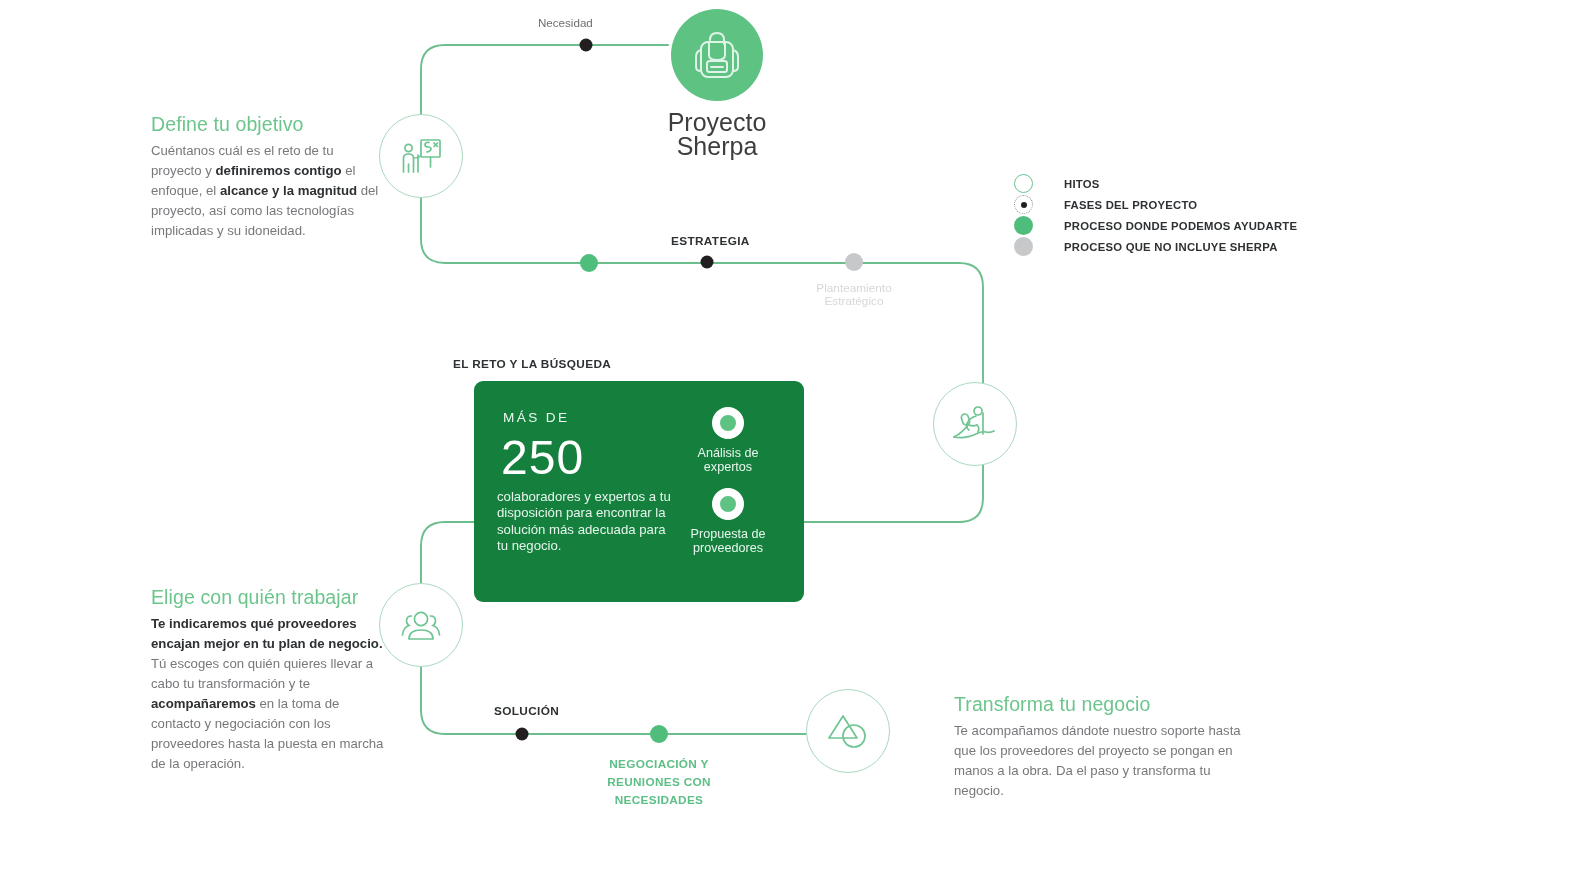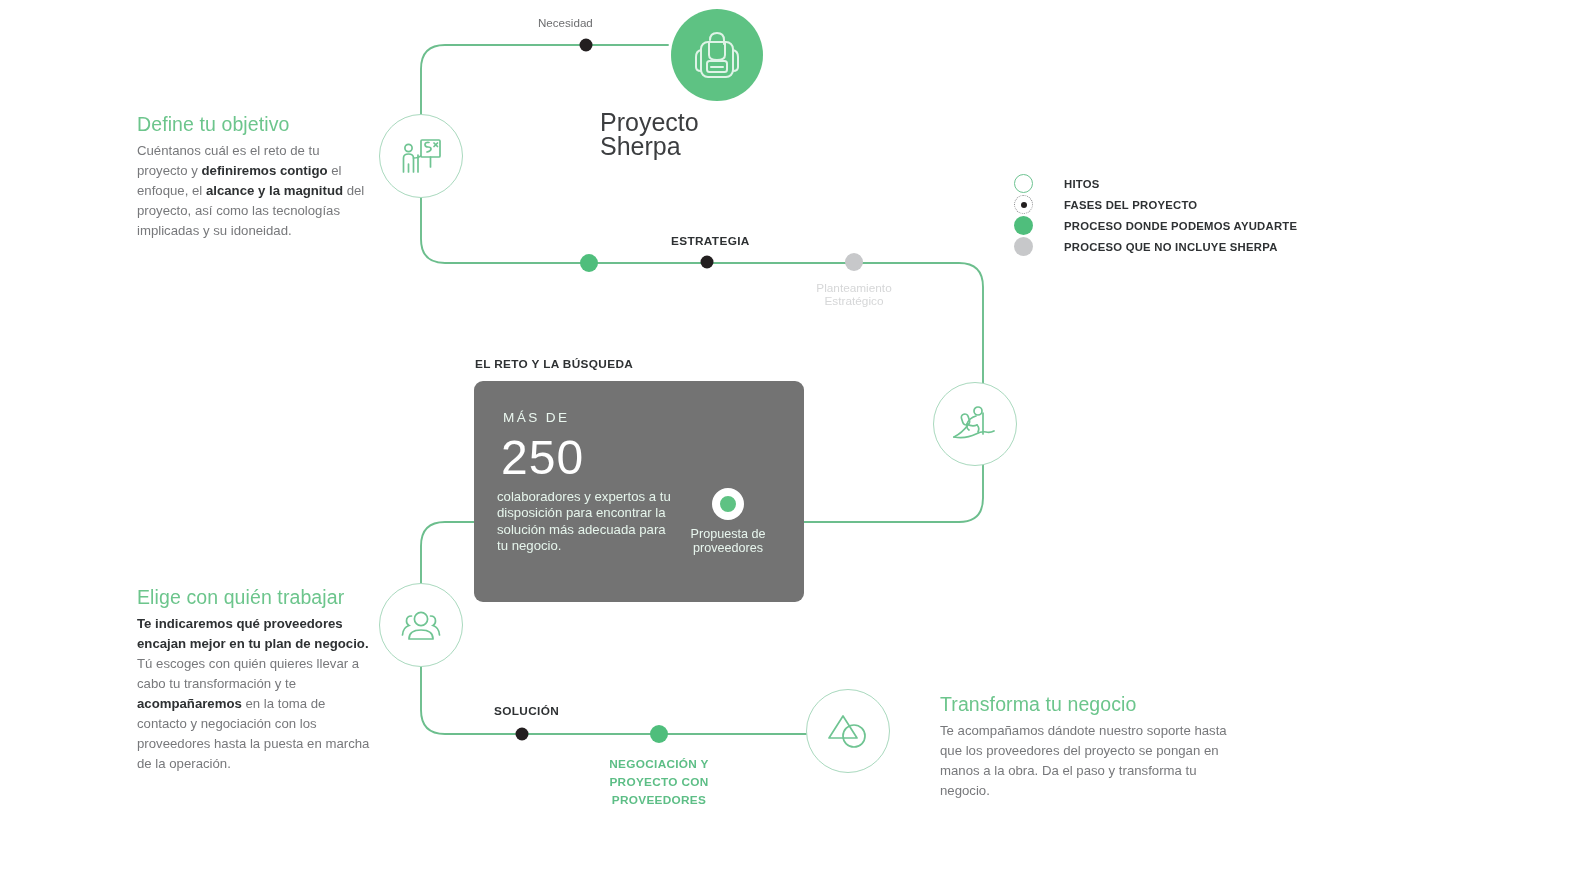--- a/index.html
+++ b/index.html
@@ -8,21 +8,21 @@
     background: #ffffff;
     font-family: "Liberation Sans", sans-serif;
     overflow: hidden;
   }
   #stage { position: relative; width: 1575px; height: 886px; }
 
   
   #flow { position: absolute; left: 0; top: 0; width: 1575px; height: 886px; }
 
   
-  .textblock { position: absolute; }
+  .textblock { position: absolute; margin-left: 14px; }
   .tb-title {
     font-size: 19.5px;
     color: #6CC58C;
     font-weight: 400;
     letter-spacing: .1px;
     margin-bottom: 5px;
     white-space: nowrap;
   }
   .tb-body {
     font-size: 13.2px;
@@ -68,20 +68,21 @@
     left: 671px; top: 9px;
     width: 92px; height: 92px;
     border-radius: 50%;
     background: #5EC283;
     display: flex; align-items: center; justify-content: center;
   }
   #brand-title {
     position: absolute;
     left: 600px; top: 110px;
     width: 234px;
+    text-align: center;
     font-size: 25px;
     line-height: 24px;
     color: #3C3E40;
     font-weight: 400;
   }
   #brand-title span { display: block; }
 
   
   .icon-circle {
     position: absolute;
@@ -115,21 +116,21 @@
     color: #2E3133;
     white-space: nowrap;
     margin-left: 20px;
   }
 
   
   #stat-card {
     position: absolute;
     left: 474px; top: 381px;
     width: 330px; height: 221px;
-    background: #737373;
+    background: #15803d;
     border-radius: 9px;
     color: #ffffff;
   }
   #card-label {
     position: absolute; left: 29px; top: 29px;
     font-size: 13.6px; letter-spacing: 2.4px;
     color: #EAF7EF; font-weight: 400;
   }
   #card-number {
     position: absolute; left: 27px; top: 40px;
@@ -189,31 +190,31 @@
   </div>
   <div id="brand-title">
     <span>Proyecto</span>
     <span>Sherpa</span>
   </div>
 
   <div class="flowlabel" style="left:538px; top:16px;">Necesidad</div>
 
   <div class="phase-label" style="left:671px; top:234px;">ESTRATEGIA</div>
 
-  <div class="phase-label" style="left:475px; top:357px;">EL RETO Y LA BÚSQUEDA</div>
+  <div class="phase-label" style="left:453px; top:357px;">EL RETO Y LA BÚSQUEDA</div>
 
   <div class="phase-label" style="left:494px; top:704px;">SOLUCIÓN</div>
 
 
   <div class="node-label muted" style="left:794px; top:282px; width:120px;">
     <div>Planteamiento</div>
     <div>Estratégico</div>
   </div>
 
-  <div class="node-label" style="left:579px; top:755px; width:160px;">NEGOCIACIÓN Y PROYECTO CON PROVEEDORES</div>
+  <div class="node-label" style="left:579px; top:755px; width:160px;">NEGOCIACIÓN Y REUNIONES CON NECESIDADES</div>
 
   <div class="icon-circle" style="left:379px; top:114px;">
     <svg width="44" height="40" viewBox="0 0 44 40" fill="none" stroke="#6FC492" stroke-width="1.7">
       <rect x="22" y="4" width="19" height="17" rx="1"></rect>
       <line x1="31.5" y1="21" x2="31.5" y2="31" stroke-linecap="round"></line>
       <path d="M28 16 q4 -1 4 -3 q0 -2 -3 -2 q-3 0 -3 -2.5 q0 -2.5 4 -2" stroke-linecap="round"></path>
       <line x1="35" y1="7" x2="38.5" y2="10.5" stroke-linecap="round"></line>
       <line x1="38.5" y1="7" x2="35" y2="10.5" stroke-linecap="round"></line>
       <circle cx="9.5" cy="12" r="3.6"></circle>
       <path d="M4.5 36 L4.5 22 q0 -4 5 -4 q5 0 5 4 L14.5 36" stroke-linecap="round"></path>
@@ -271,20 +272,27 @@
       <span class="legend-mark lm-gray"></span>
       <span class="legend-text">PROCESO QUE NO INCLUYE SHERPA</span>
     </div>
   </div>
 
   <div id="stat-card">
     <div id="card-label">MÁS DE</div>
     <div id="card-number">250</div>
     <div id="card-desc">colaboradores y expertos a tu disposición para encontrar la solución más adecuada para tu negocio.</div>
 
+    <div class="card-item" style="left:184px; top:26px;">
+      <div class="card-ring"></div>
+      <div class="card-item-text">
+        <div>Análisis de</div>
+        <div>expertos</div>
+      </div>
+    </div>
 
     <div class="card-item" style="left:184px; top:107px;">
       <div class="card-ring"></div>
       <div class="card-item-text">
         <div>Propuesta de</div>
         <div>proveedores</div>
       </div>
     </div>
   </div>
 

